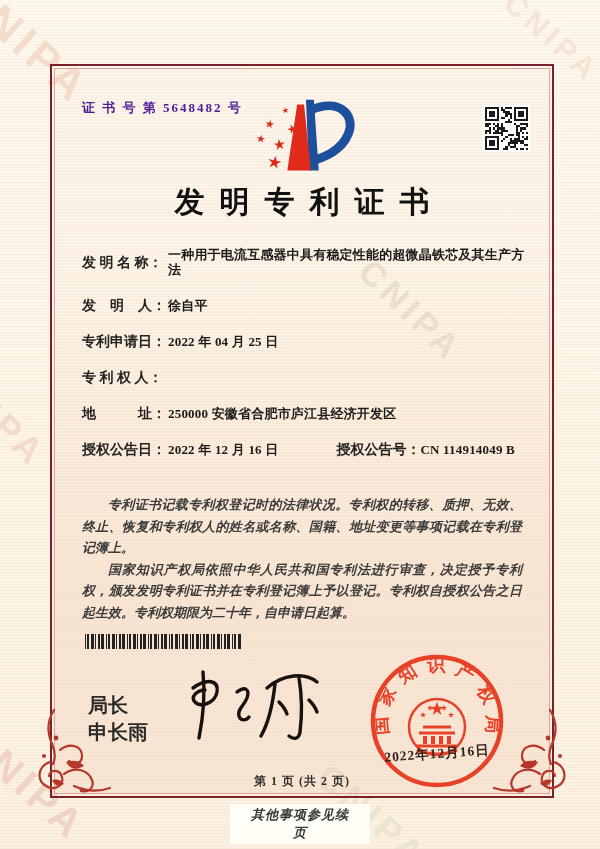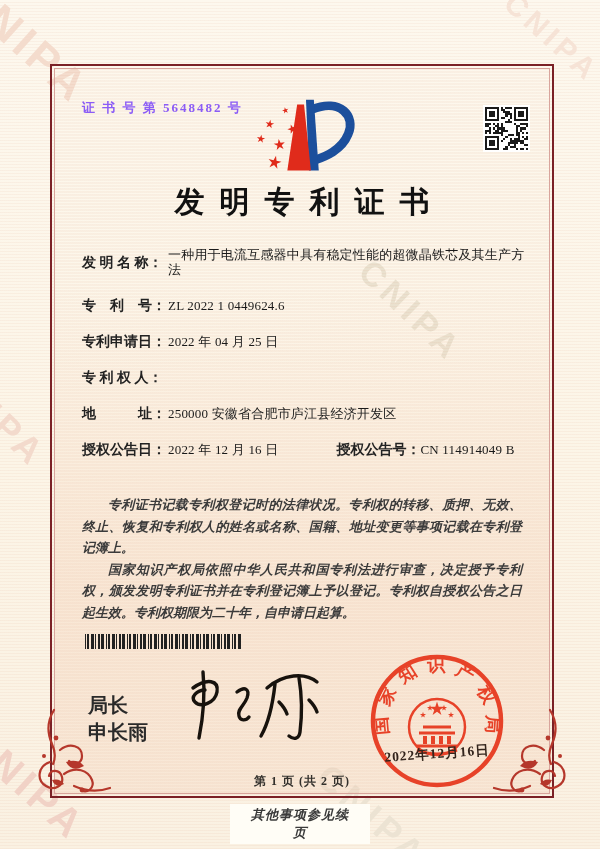--- a/index.html
+++ b/index.html
@@ -18,29 +18,29 @@
     background:repeating-linear-gradient(0deg, rgba(213,140,108,0.08) 0 1px, rgba(255,255,255,0) 1px 3px);}
   .wm{position:absolute;z-index:1;font-family:"Liberation Sans","DejaVu Sans",sans-serif;
     font-weight:bold;letter-spacing:5px;transform-origin:left top;pointer-events:none;user-select:none;}
   .frame{position:absolute;left:50px;top:64px;width:504px;height:734px;
     border:2px solid var(--frame);z-index:2;}
   .frame-inner{position:absolute;inset:2px;border:1px solid var(--frame-inner);}
   .frame-texture{position:absolute;inset:3px;pointer-events:none;
     background:linear-gradient(180deg, rgba(246,212,190,0) 30%, rgba(243,202,176,0.30) 72%, rgba(241,198,172,0.22) 100%),
                repeating-linear-gradient(0deg, rgba(210,135,100,0.07) 0 1px, rgba(255,255,255,0) 1px 3px);}
   .cert-no{position:absolute;left:82px;top:99px;z-index:5;font-size:13px;font-weight:600;
-    letter-spacing:2px;color:#8b5cf6;}
+    letter-spacing:2px;color:#4c1d95;}
   .logo{position:absolute;left:252px;top:96px;width:108px;height:82px;z-index:5;}
   .qr{position:absolute;left:483px;top:105px;width:47px;height:47px;z-index:5;background:#fff;padding:2px;}
   .title{position:absolute;left:50px;top:182px;width:504px;z-index:5;text-align:center;
     font-size:30px;font-weight:bold;letter-spacing:15px;text-indent:15px;color:#111;}
   .fields{position:absolute;left:82px;top:247px;width:448px;z-index:5;}
   .frow{display:flex;align-items:center;margin-bottom:21px;line-height:15px;min-height:15px;}
   .flabel{display:inline-block;width:86px;flex:0 0 86px;font-size:14px;font-weight:bold;color:#222;white-space:nowrap;}
-  .fvalue{font-size:13px;font-weight:normal;color:#1a1a1a;letter-spacing:0.2px;}
+  .fvalue{font-size:13px;font-weight:bold;color:#1a1a1a;letter-spacing:0.2px;}
   .fpair2{display:flex;margin-left:58px;}
   .law{position:absolute;left:82px;top:494px;width:440px;z-index:5;
     font-size:13px;line-height:21.5px;font-style:italic;font-weight:600;color:#3b3b3b;text-align:justify;}
   .law p{text-indent:2em;}
   .barcode{position:absolute;left:85px;top:634px;z-index:5;}
   .officer{position:absolute;left:88px;top:692px;z-index:5;
     font-family:"Liberation Sans","DejaVu Sans",sans-serif;font-weight:bold;font-size:20px;color:#2a2a2a;line-height:27px;}
   .signature{position:absolute;left:175px;top:662px;z-index:6;}
   .flour{position:absolute;z-index:4;}
   .flour.br{transform:scaleX(-1);}
@@ -341,22 +341,22 @@
   </svg>
 
 <div class="title">发明专利证书</div>
 
 <div class="fields">
   <div class="frow">
     <span class="flabel">发 明 名 称：</span>
     <span class="fvalue">一种用于电流互感器中具有稳定性能的超微晶铁芯及其生产方法</span>
   </div>
   <div class="frow">
-    <span class="flabel">专　利　号：</span>
-    <span class="fvalue">ZL 2022 1 0449624.6</span>
+    <span class="flabel">发　明　人：</span>
+    <span class="fvalue">徐自平</span>
   </div>
   <div class="frow">
     <span class="flabel">专利申请日：</span>
     <span class="fvalue">2022 年 04 月 25 日</span>
   </div>
   <div class="frow">
     <span class="flabel">专 利 权 人：</span>
   </div>
   <div class="frow">
     <span class="flabel">地　　　址：</span>

